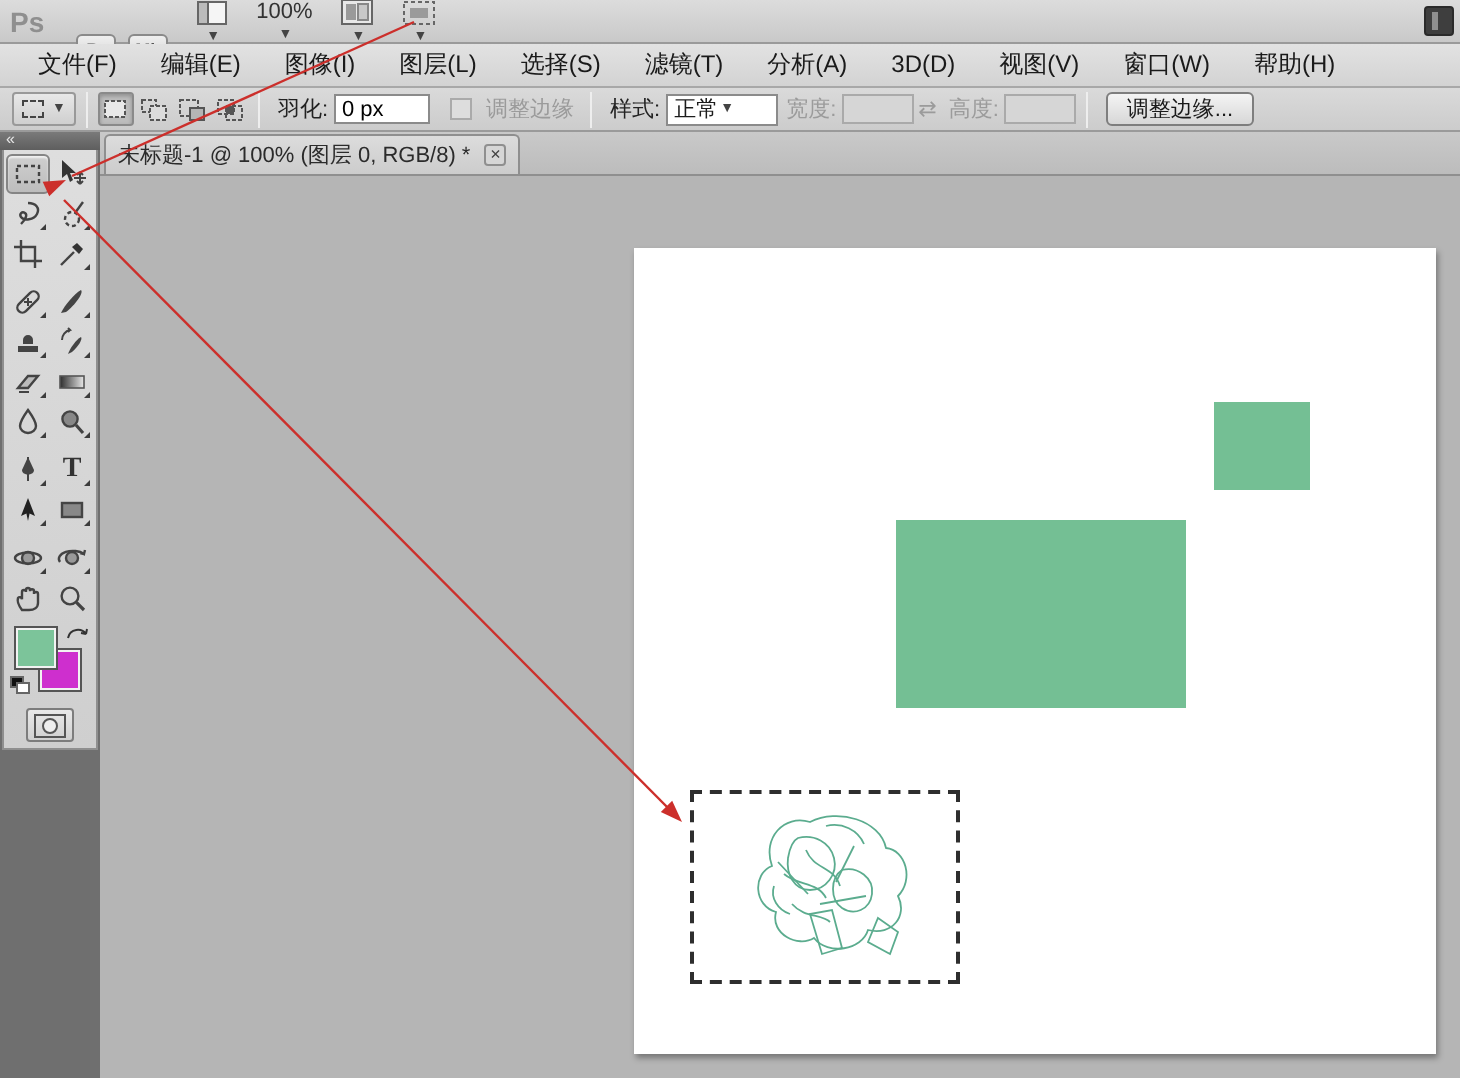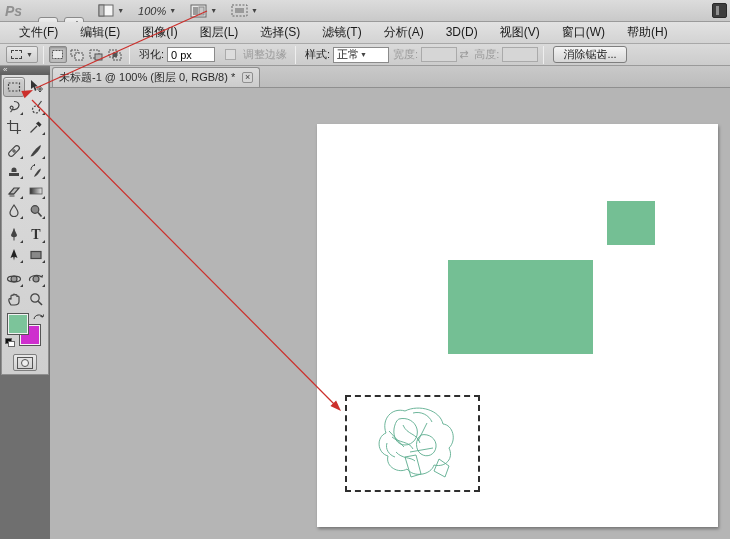--- a/index.html
+++ b/index.html
@@ -3,26 +3,26 @@
 <meta charset="utf-8">
 <style>
   * { margin:0; padding:0; box-sizing:border-box; }
   html,body { width:730px; height:539px; overflow:hidden; }
   body { font-family:"Liberation Sans","DejaVu Sans",sans-serif; font-size:12px; color:#1c1c1c;
          background:#b5b5b5; position:relative; }
 
   
   .appbar { position:absolute; left:0; top:0; width:730px; height:22px;
             background:linear-gradient(#dcdcdc,#c9c9c9); border-bottom:1px solid #9a9a9a;
-            display:flex; align-items:center; gap:6px; padding-left:5px;font-style:italic; }
+            display:flex; align-items:center; gap:6px; padding-left:5px; }
   .ps-logo { font-weight:bold; font-size:14px; color:#8f8f8f; letter-spacing:0; margin-right:10px; }
   .mini-btn { height:15px; min-width:20px; padding:0 2px; border:1px solid #8a8a8a; border-radius:3px;
               background:linear-gradient(#efefef,#d2d2d2); font-size:9px; font-weight:bold; color:#555;
               display:flex; align-items:center; justify-content:center;margin-top:28px; }
-  .bar-group { display:flex; align-items:center; gap:2px; margin-left:8px; }
+  .bar-group { display:flex; align-items:center; gap:2px; margin-left:8px;flex-direction:column; }
   .dd { font-size:7px; color:#444; margin-left:1px; }
   .zoom-text { font-size:11px; color:#333; }
   .bar-ic { display:inline-block; }
   .workspace-btn { position:absolute; right:3px; top:3px; width:15px; height:15px;
                    background:#3e3e3e; border:1px solid #2a2a2a; border-radius:2px; }
   .workspace-btn::after { content:""; position:absolute; left:3px; top:2px; width:3px; height:9px; background:#8f8f8f; }
 
   .menubar { position:absolute; left:0; top:22px; width:730px; height:22px;
              background:linear-gradient(#e2e2e2,#d3d3d3); border-bottom:1px solid #a8a8a8;
              display:flex; align-items:center; gap:0; padding-left:8px; }
@@ -192,21 +192,21 @@
   <span class="style-select">
     <span>正常</span>
     <span class="dd">▼</span>
   </span>
   <span class="opt-label disabled">宽度:</span>
   <input class="txt-input" style="width: 36px;" disabled="">
   <span class="swap-glyph">⇄</span>
   <span class="opt-label disabled">高度:</span>
   <input class="txt-input" style="width: 36px;" disabled="">
   <span class="vsep"></span>
-  <span class="refine-btn">消除锯齿...</span>
+  <span class="refine-btn">调整边缘...</span>
 </div>
 
 <div class="tools-dock">
   <div class="tools-header">
     <span>«</span>
   </div>
   <div class="tools-panel">
     <div class="tool-row">
       <span class="tool selected">
         <svg width="16" height="16" viewBox="0 0 16 16">

